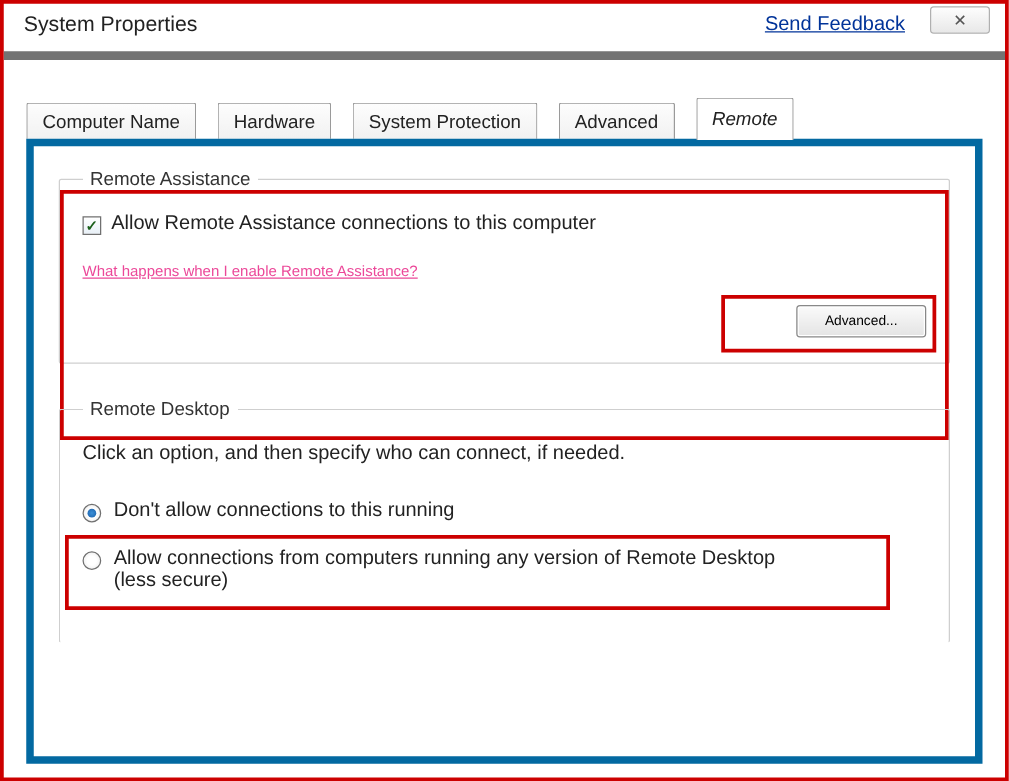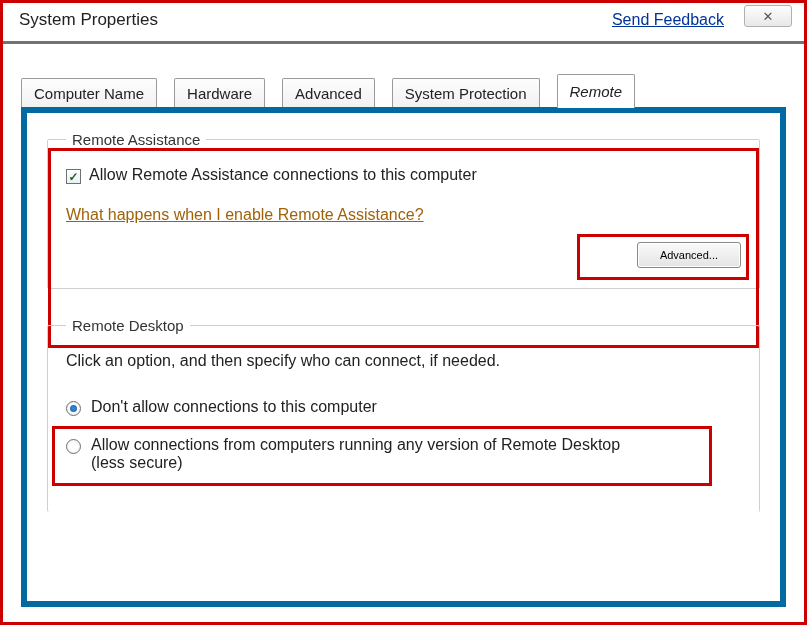--- a/index.html
+++ b/index.html
@@ -1,33 +1,33 @@
 <!DOCTYPE html>
 <html><head>
   <meta charset="utf-8">
   <style>
     * { box-sizing: border-box; font-family: 'Segoe UI', Tahoma, sans-serif; }
     body { margin: 0; padding: 0; background: #fff; border: 3px solid #c00; width: 807px; height: 625px; overflow: hidden; }
-    .titlebar { display: flex; align-items: center; justify-content: space-between; padding: 6px 12px 10px 16px; border-bottom: 3px solid #737373; }
+    .titlebar { display: flex; align-items: center; justify-content: space-between; padding: 6px 12px 10px 16px; border-bottom: 7px solid #737373; }
     .titlebar-title { font-size: 17px; color: #222; }
     .titlebar-right { display: flex; align-items: center; gap: 20px; }
     .feedback-link { color: #003399; text-decoration: underline; font-size: 16px; cursor: pointer; }
     .close-btn { width: 48px; height: 22px; border: 1px solid #b0b0b0; border-radius: 3px; background: linear-gradient(#fdfdfd,#e8e8e8); display:flex; align-items:center; justify-content:center; font-family: 'Segoe UI', sans-serif; font-size: 13px; color:#555; cursor:pointer; position:relative; top:-4px;}
     .content { padding: 30px 18px 0 18px; }
     .tab-row { display: flex; align-items: flex-end; gap: 18px; }
     .tab { border: 1px solid #9a9a9a; border-bottom: none; background: linear-gradient(#fdfdfd,#f1f1f1); padding: 6px 12px 6px 12px; font-size: 15px; color: #222; margin-right: -1px; cursor:pointer; border-top-left-radius:2px; border-top-right-radius:2px; position:relative; }
     .tab.active { background: #fff; z-index:2; padding-top:8px; padding-bottom:8px;}
     .tab-body { border: 6px solid #0369a1; background:#fff; padding: 18px 20px 20px 20px; position: relative; top:-1px; min-height: 500px;}
     fieldset { border: 1px solid #cfcfcf; border-radius: 2px; padding: 18px 18px 20px 18px; margin: 0 0 28px 0; position:relative; }
     legend { font-size: 15px; color: #333; padding: 0 6px; }
     .row { display:flex; align-items:flex-start; gap:8px; }
     .checkbox { width:15px; height:15px; border:1px solid #707070; background: linear-gradient(#fff,#e8f0f7); display:inline-flex; align-items:center; justify-content:center; margin-top:3px; cursor:pointer;}
     .checkbox.checked::after { content:"✓"; font-size:12px; color:#1a5f1a; font-weight:bold; line-height:1; }
     .lbl { font-size: 16px; color:#222; }
-    .help-link { color:#a16207; text-decoration: underline; font-size:16px; display:inline-block; margin-top: 22px; cursor:pointer;}
+    .help-link { color:#ec4899; text-decoration: underline; font-size:12px; display:inline-block; margin-top: 22px; cursor:pointer;}
     .btn { border:1px solid #888; background: linear-gradient(#fafafa,#e4e4e4); padding:6px 22px; font-size:11px; border-radius:3px; cursor:pointer; box-shadow: 0 0 0 1px #fff inset;}
     .btn-wrap { display:flex; justify-content:flex-end; margin-top:18px;}
     .desc { font-size:16px; color:#222; margin-bottom: 28px;}
     .radio { width:15px; height:15px; border:1px solid #707070; border-radius:50%; background: radial-gradient(#fff 40%, #e6e6e6 100%); display:inline-flex; align-items:center; justify-content:center; margin-top:3px; cursor:pointer;}
     .radio.selected::after { content:""; width:7px; height:7px; border-radius:50%; background: radial-gradient(#3a8fd8,#1a5fa8); }
     .radio-row { display:flex; align-items:flex-start; gap:10px; margin-bottom:20px;}
     .radio-lbl { font-size:16px; color:#222; max-width: 560px;}
     
     .hl { position:absolute; border:3px solid #c00; pointer-events:none; }
   </style>
@@ -41,22 +41,22 @@
     <div class="close-btn">
       <span>✕</span>
     </div>
   </div>
 </div>
 
 <div class="content">
   <div class="tab-row">
     <div class="tab">Computer Name</div>
     <div class="tab">Hardware</div>
+    <div class="tab">System Protection</div>
     <div class="tab">Advanced</div>
-    <div class="tab">System Protection</div>
     <div class="tab active" style="position:relative;font-style:italic;">Remote</div>
   </div>
 
   <div class="tab-body">
 
     <fieldset>
       <legend>Remote Assistance</legend>
 
       <div style="position:relative;">
         <div class="row">
@@ -75,21 +75,21 @@
       </div>
     </fieldset>
 
     <fieldset style="border-bottom:none; padding-bottom:40px;">
       <legend>Remote Desktop</legend>
 
       <div class="desc">Click an option, and then specify who can connect, if needed.</div>
 
       <div class="radio-row">
         <span class="radio selected"></span>
-        <span class="radio-lbl">Don't allow connections to this computer</span>
+        <span class="radio-lbl">Don't allow connections to this running</span>
       </div>
 
       <div class="radio-row" style="position:relative; margin-bottom:0;margin-top:12px;">
         <span class="radio"></span>
         <span class="radio-lbl">Allow connections from computers running any version of Remote Desktop (less secure)</span>
         <span class="hl" style="left:-14px; top:-10px; width:660px; height:60px;"></span>
       </div>
     </fieldset>
 
   </div>

